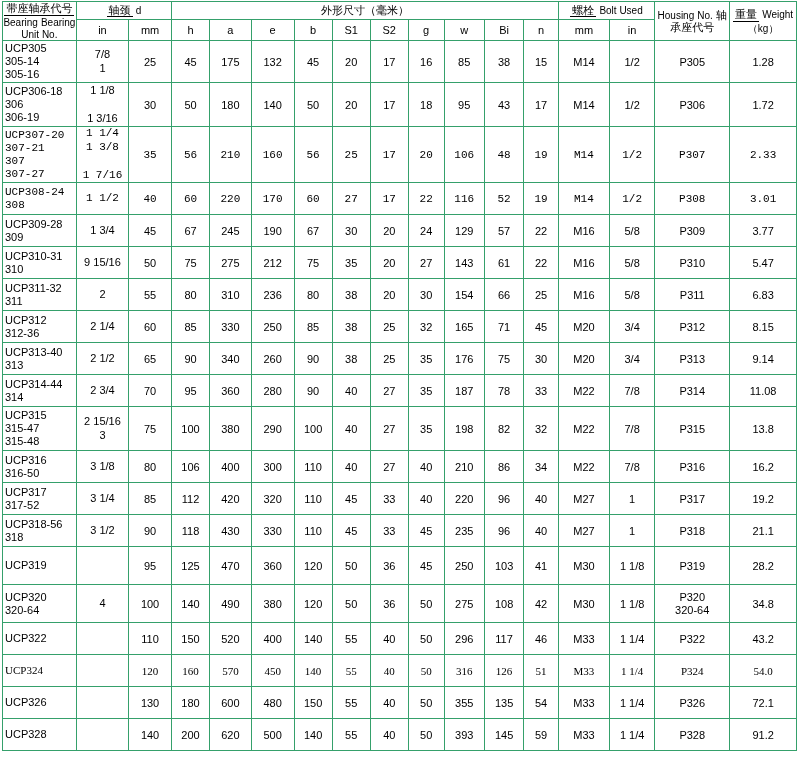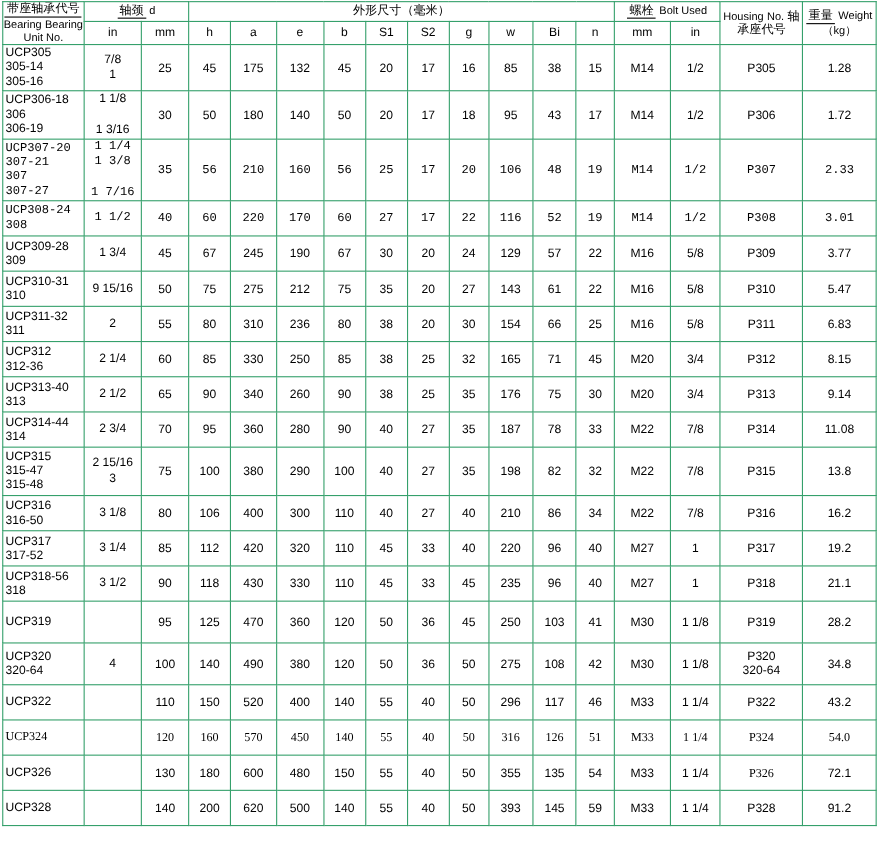--- a/index.html
+++ b/index.html
@@ -633,21 +633,21 @@
         <td class="num">150</td>
         <td class="num">55</td>
         <td class="num">40</td>
         <td class="num">50</td>
         <td class="num">355</td>
         <td class="num">135</td>
         <td class="num">54</td>
         <td class="num">M33</td>
         <td class="num">1 1/4</td>
         <td class="num">
-          <span style="display: block; font-family: Liberation Serif, serif;">P326</span>
+          <span style="display: block;">P326</span>
         </td>
         <td class="num">72.1</td>
       </tr>
       <tr style="height: 32px;">
         <td class="bn">
           <span>UCP328</span>
         </td>
         <td class="inch">
           <span>&nbsp;</span>
         </td>

